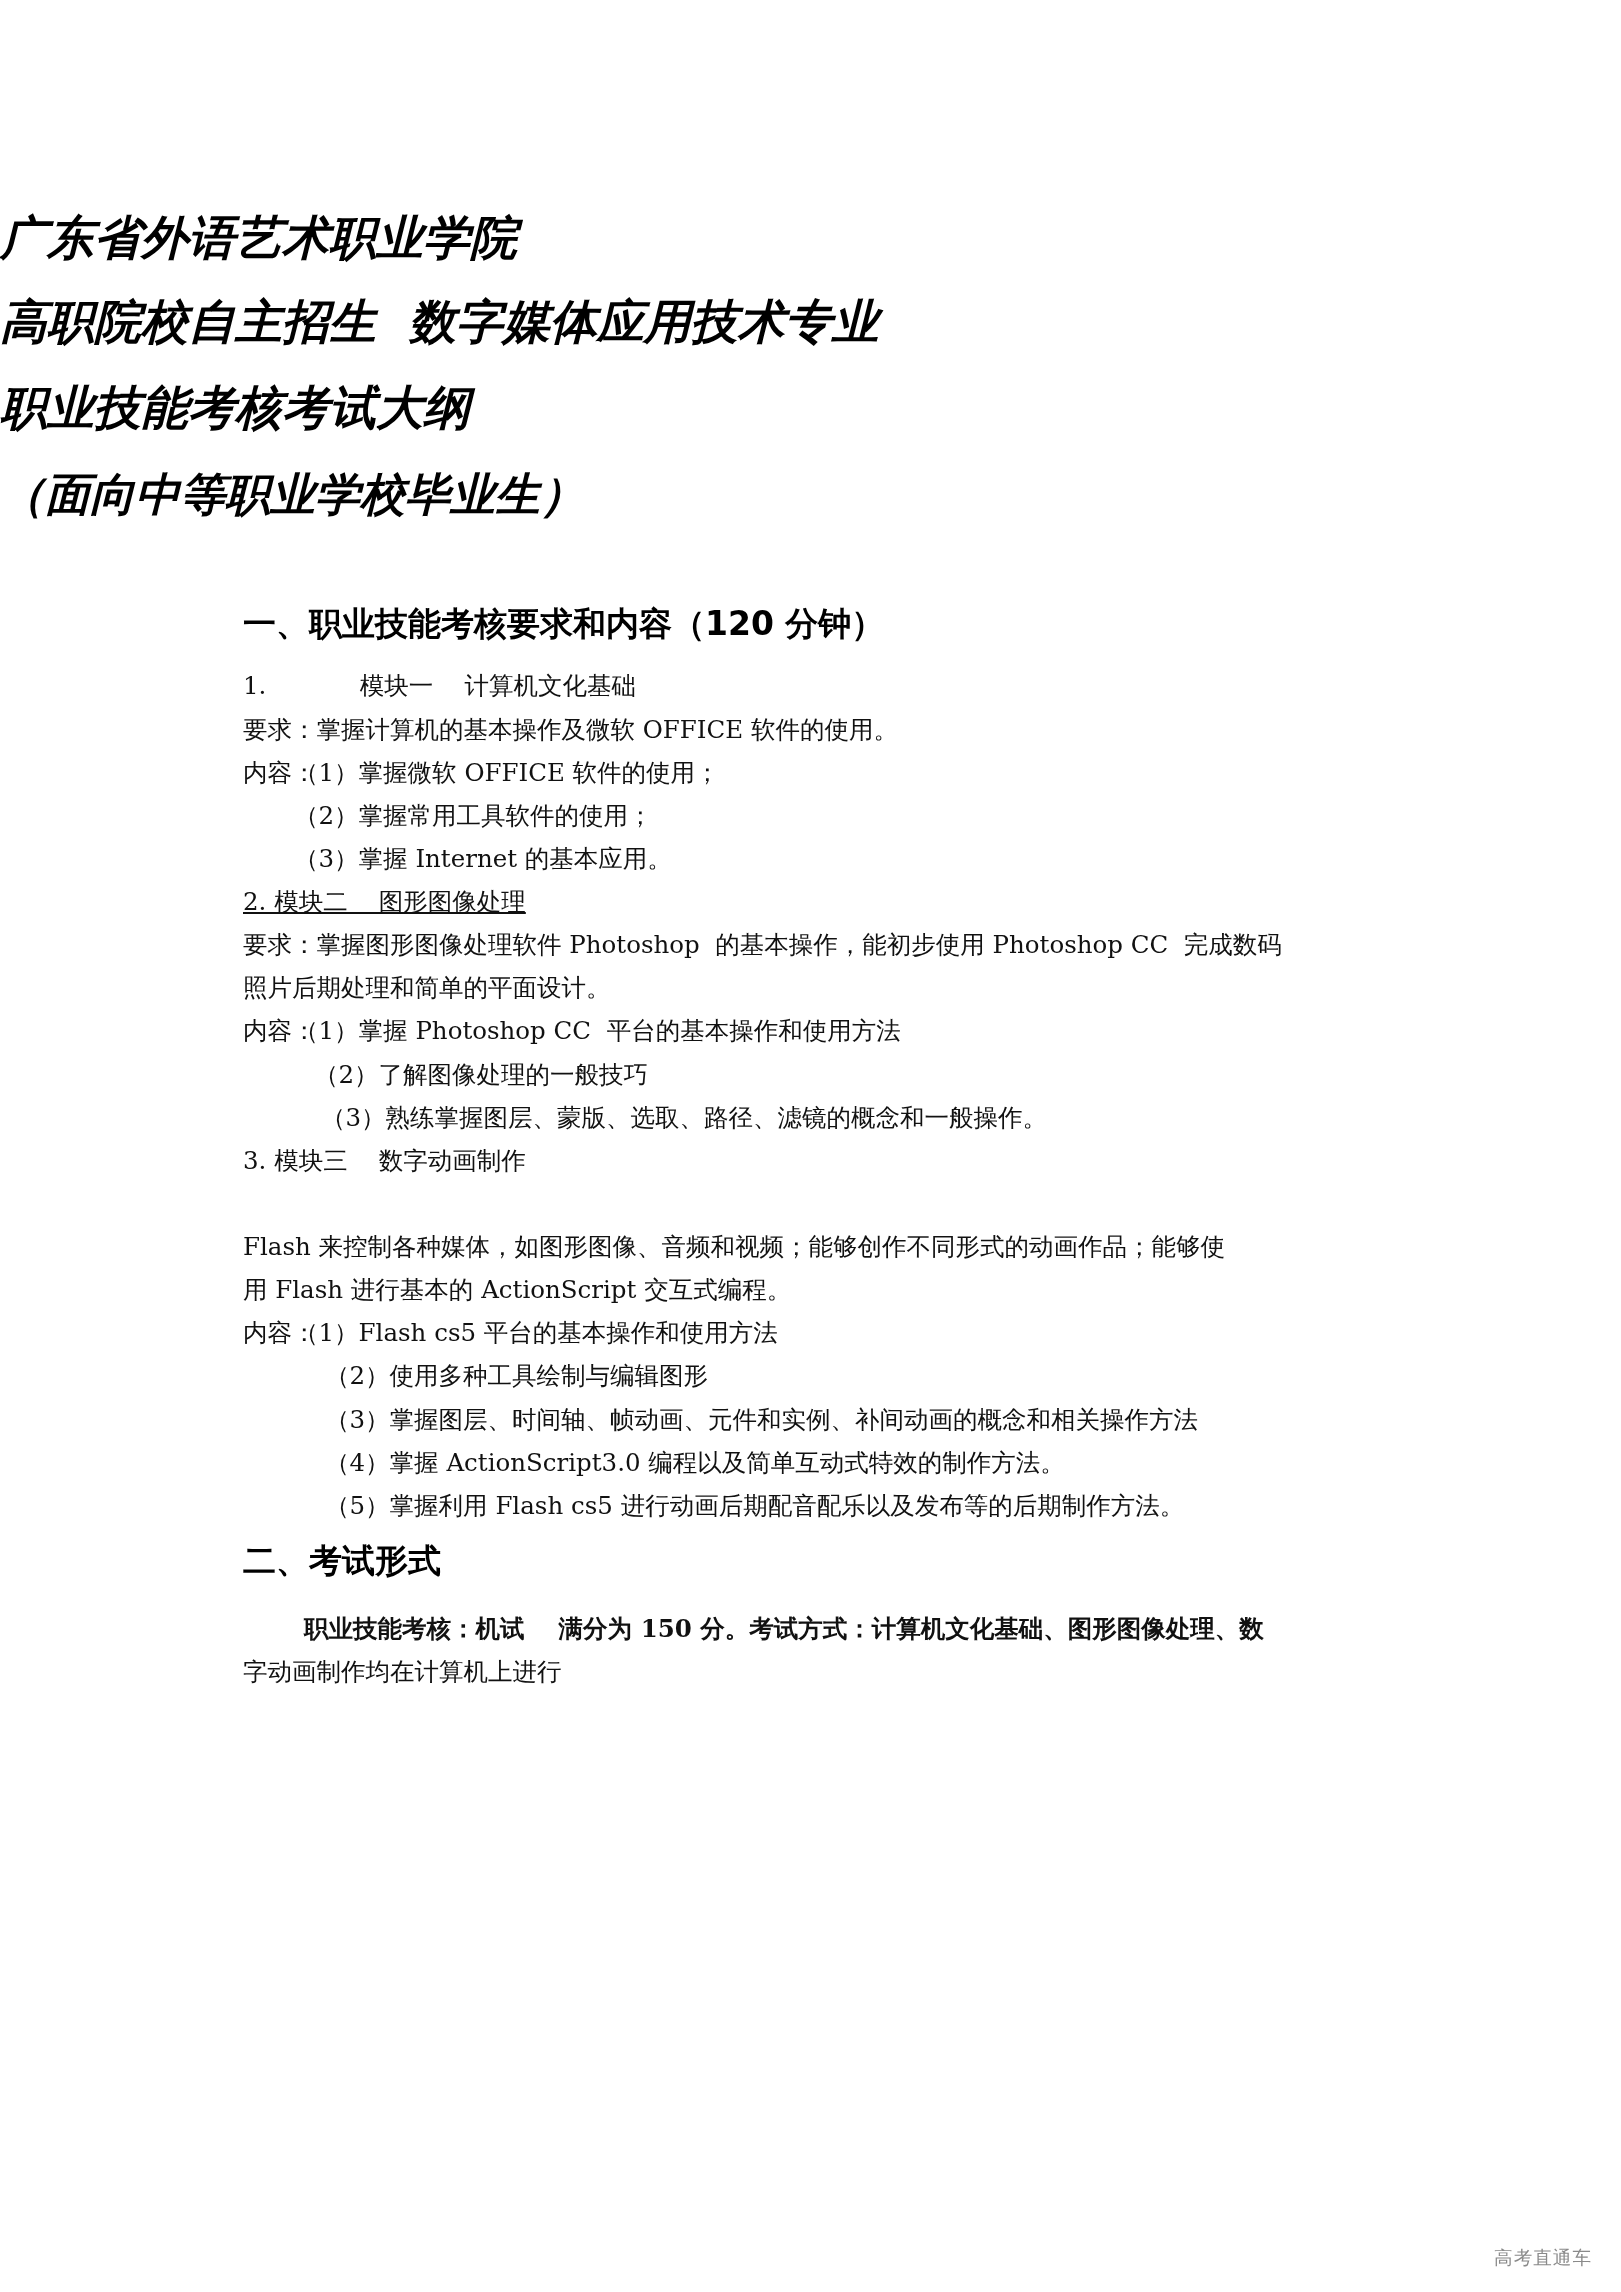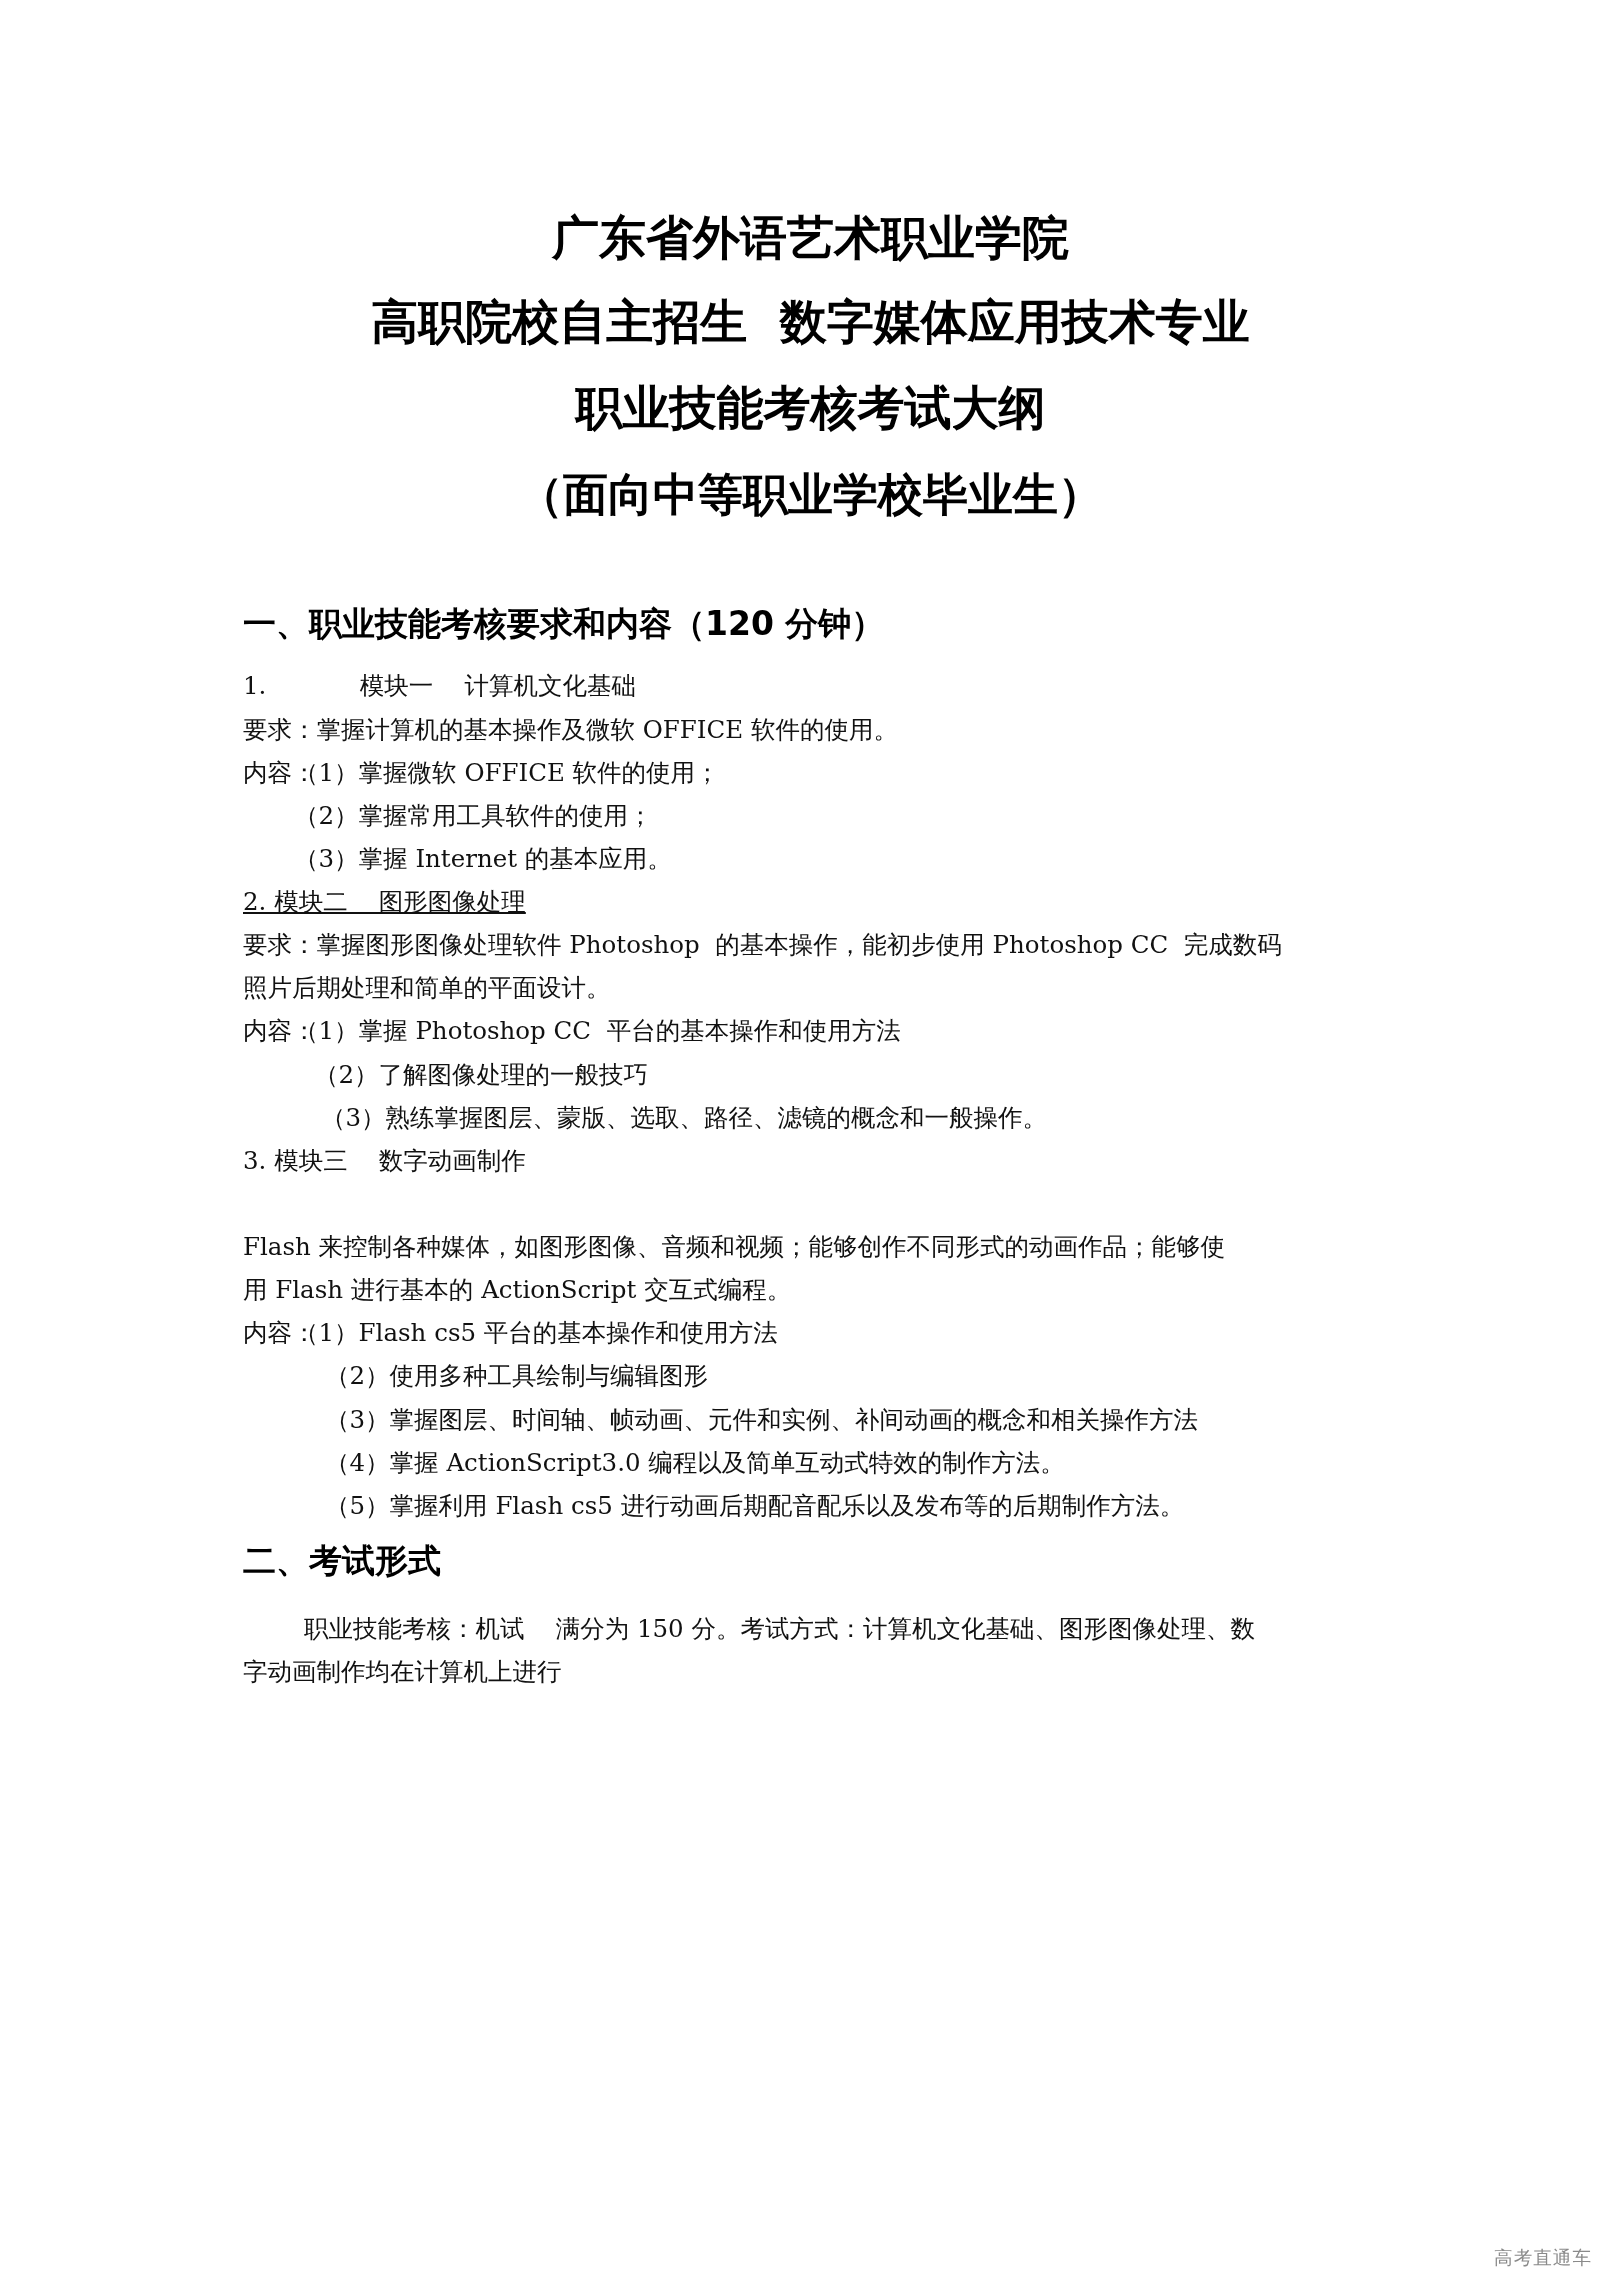--- a/index.html
+++ b/index.html
@@ -17,24 +17,25 @@
     }
     .page {
       position: absolute;
       left: 0; top: 0;
       width: 1621px; height: 2293px;
     }
     .title-block {
       position: absolute;
       left: 0;
       width: 1621px;
-      text-align: center;
+      text-align: left;
       font-family: "DejaVu Sans", "Liberation Sans", sans-serif;
       font-weight: bold;
       color: #000;
+      font-style: italic;
     }
     .t1 { top: 208px; font-size: 47px; line-height: 59px; }
     .t2 { top: 292px; font-size: 47px; line-height: 59px; }
     .t3 { top: 378px; font-size: 47px; line-height: 59px; }
     .t4 { top: 465px; font-size: 45px; line-height: 59px; }
 
     .section-heading {
       position: absolute;
       left: 243px;
       font-family: "DejaVu Sans", "Liberation Sans", sans-serif;
@@ -48,21 +49,21 @@
 
     .line {
       position: absolute;
       left: 243px;
       font-size: 24.5px;
       line-height: 33px;
       white-space: nowrap;
       color: #111;
     }
     .indent { left: 329px; }
-    .para-indent { left: 304px; }
+    .para-indent { left: 304px; font-weight: bold; }
 
     .watermark {
       position: absolute;
       right: 29px;
       top: 2245px;
       font-family: "DejaVu Sans", "Liberation Sans", sans-serif;
       font-size: 18.6px;
       color: #8a8a8a;
       letter-spacing: 1px;
     }

